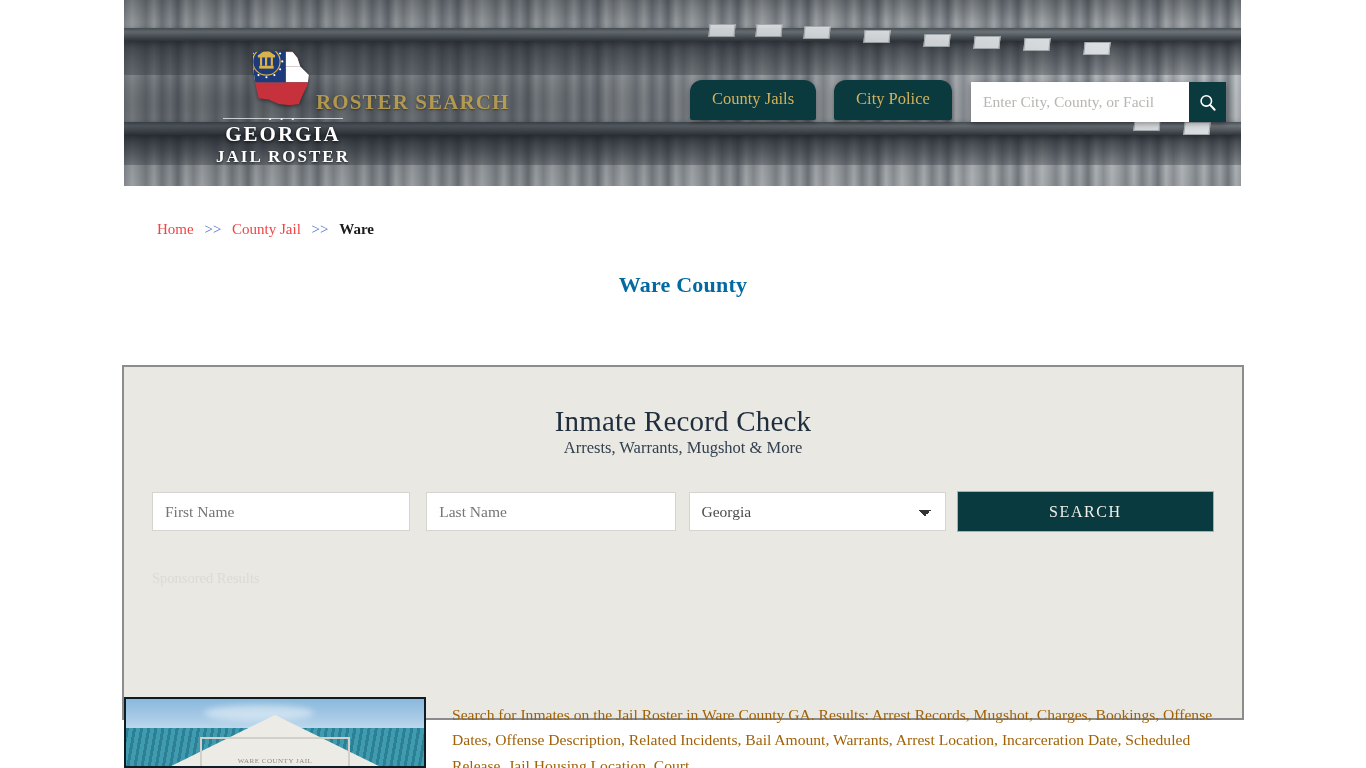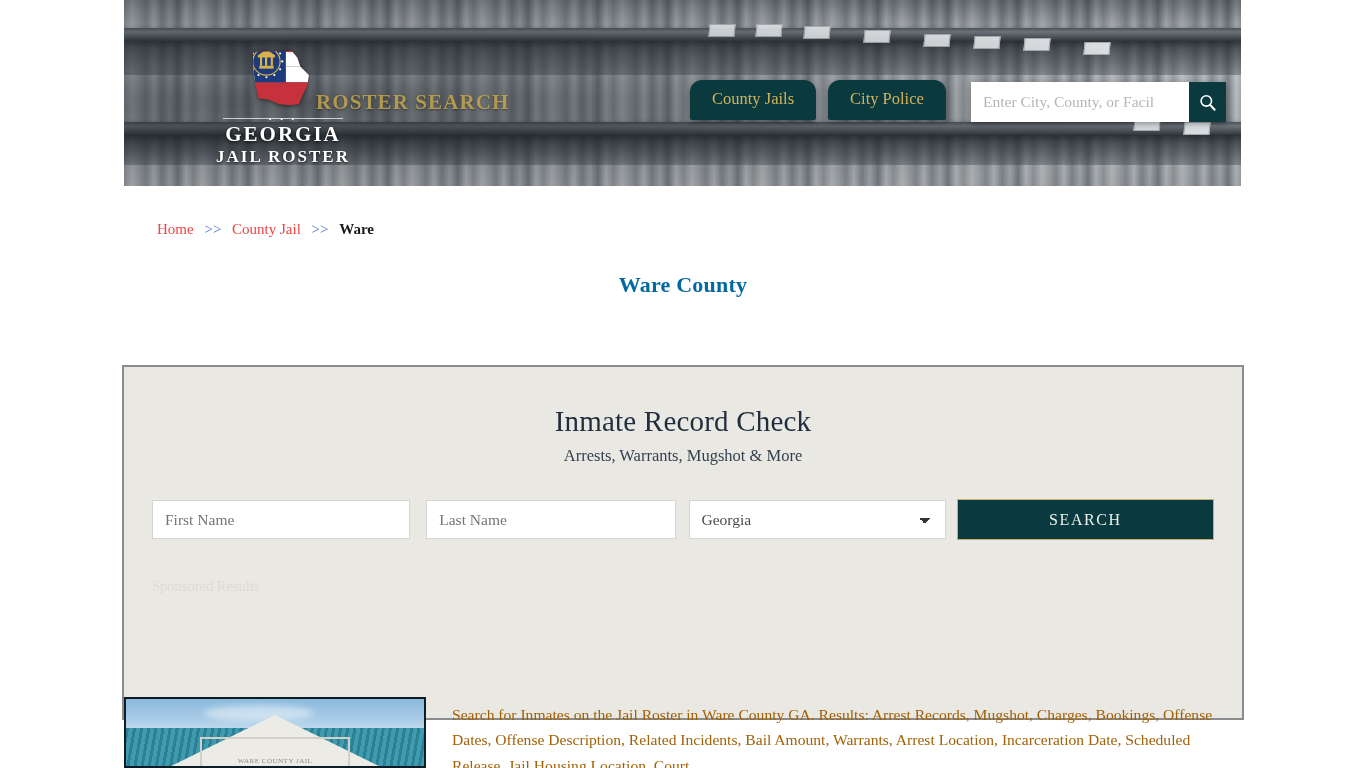--- a/index.html
+++ b/index.html
@@ -109,21 +109,21 @@
     position: absolute; top: 80px; left: 566px;
     display: flex; z-index: 6;
   }
   .nav-btn {
     background: #0b3a3e;
     color: #d2b25c;
     font-family: "Liberation Serif", serif;
     font-size: 16.5px;
     padding: 10px 22px 11px;
     border-radius: 12px 12px 2px 2px;
-    margin-right: 12px;
+    margin-right: 18px;
     cursor: pointer;
     white-space: nowrap;
     box-shadow: 0 2px 5px rgba(0,0,0,.35);
     line-height: 1.15;
   }
 
   
   .hdr-search {
     position: absolute; top: 82px; left: 847px;
     display: flex; align-items: stretch;
@@ -180,21 +180,20 @@
   .panel-title {
     text-align: center;
     margin-top: 38px;
     font-family: "Liberation Serif", serif;
     font-size: 29px;
     color: #1f2d3d;
     letter-spacing: .2px;
   }
   .panel-sub {
     text-align: center;
-    margin-top: 8px;
     font-family: "Liberation Serif", serif;
     font-size: 16.5px;
     color: #33414f;
   }
   .form-row {
     display: flex;
     align-items: center;
     margin: 33px 28px 0 28px;
   }
   .form-row .fld {

